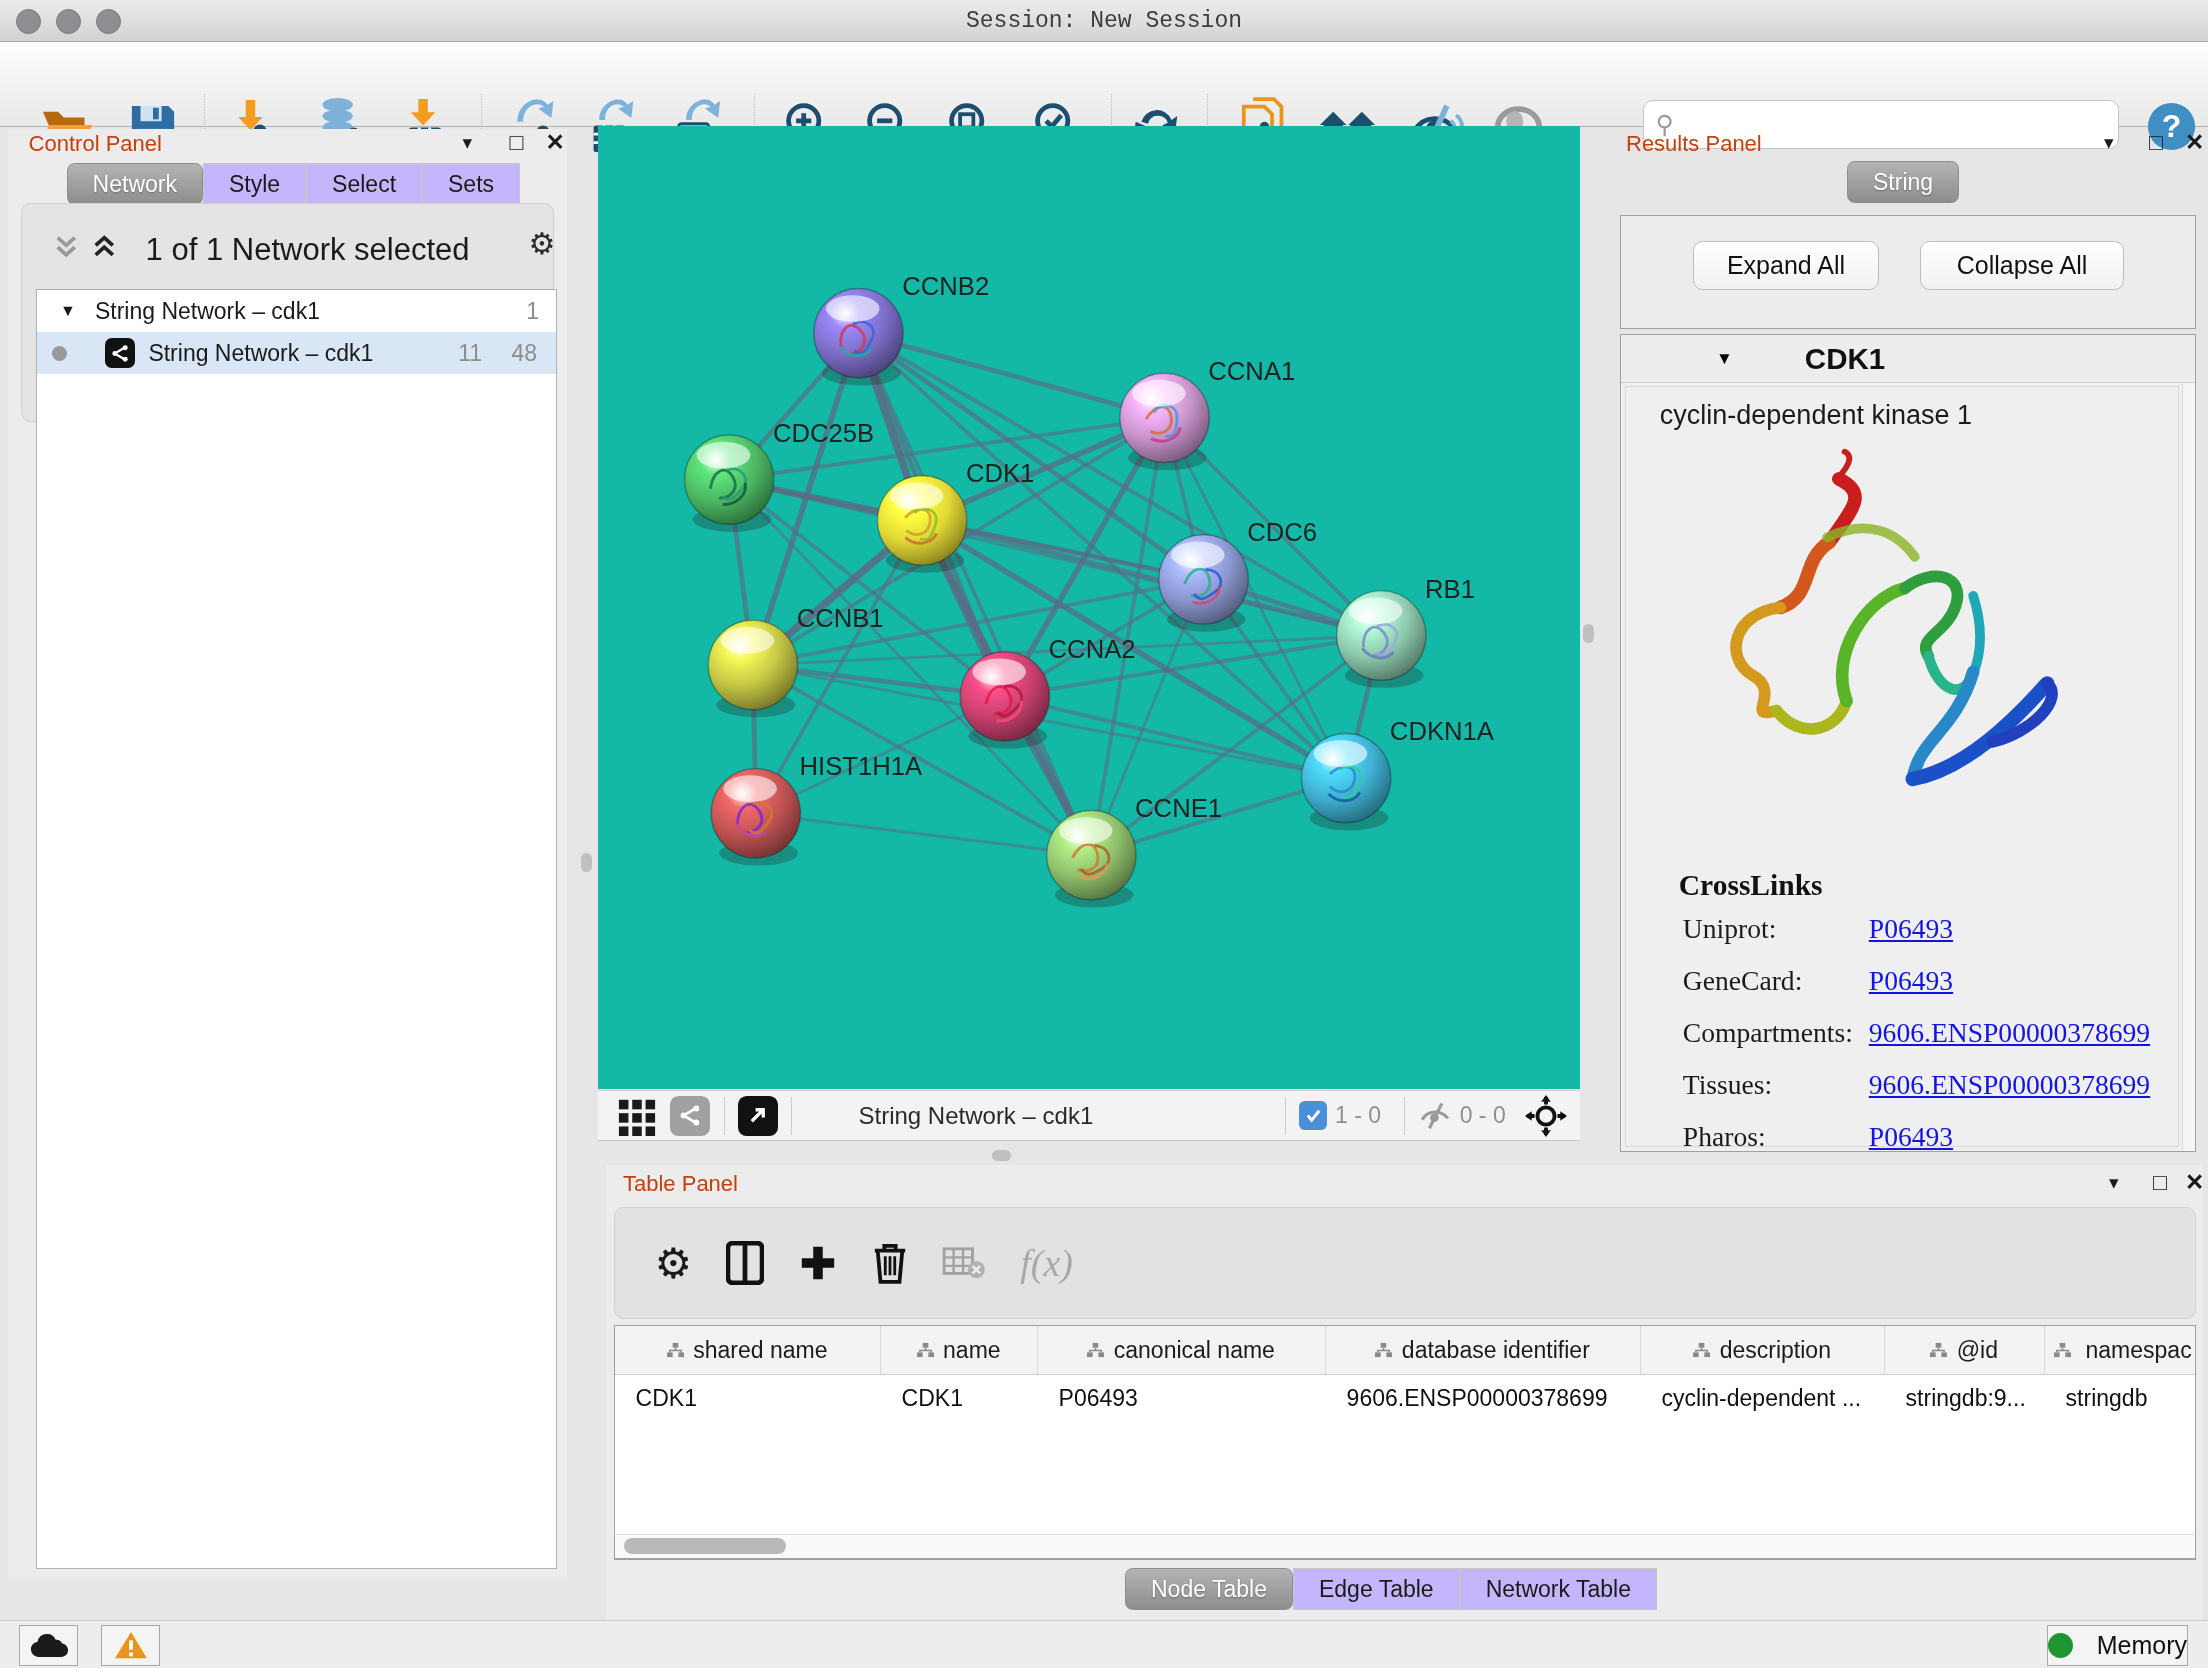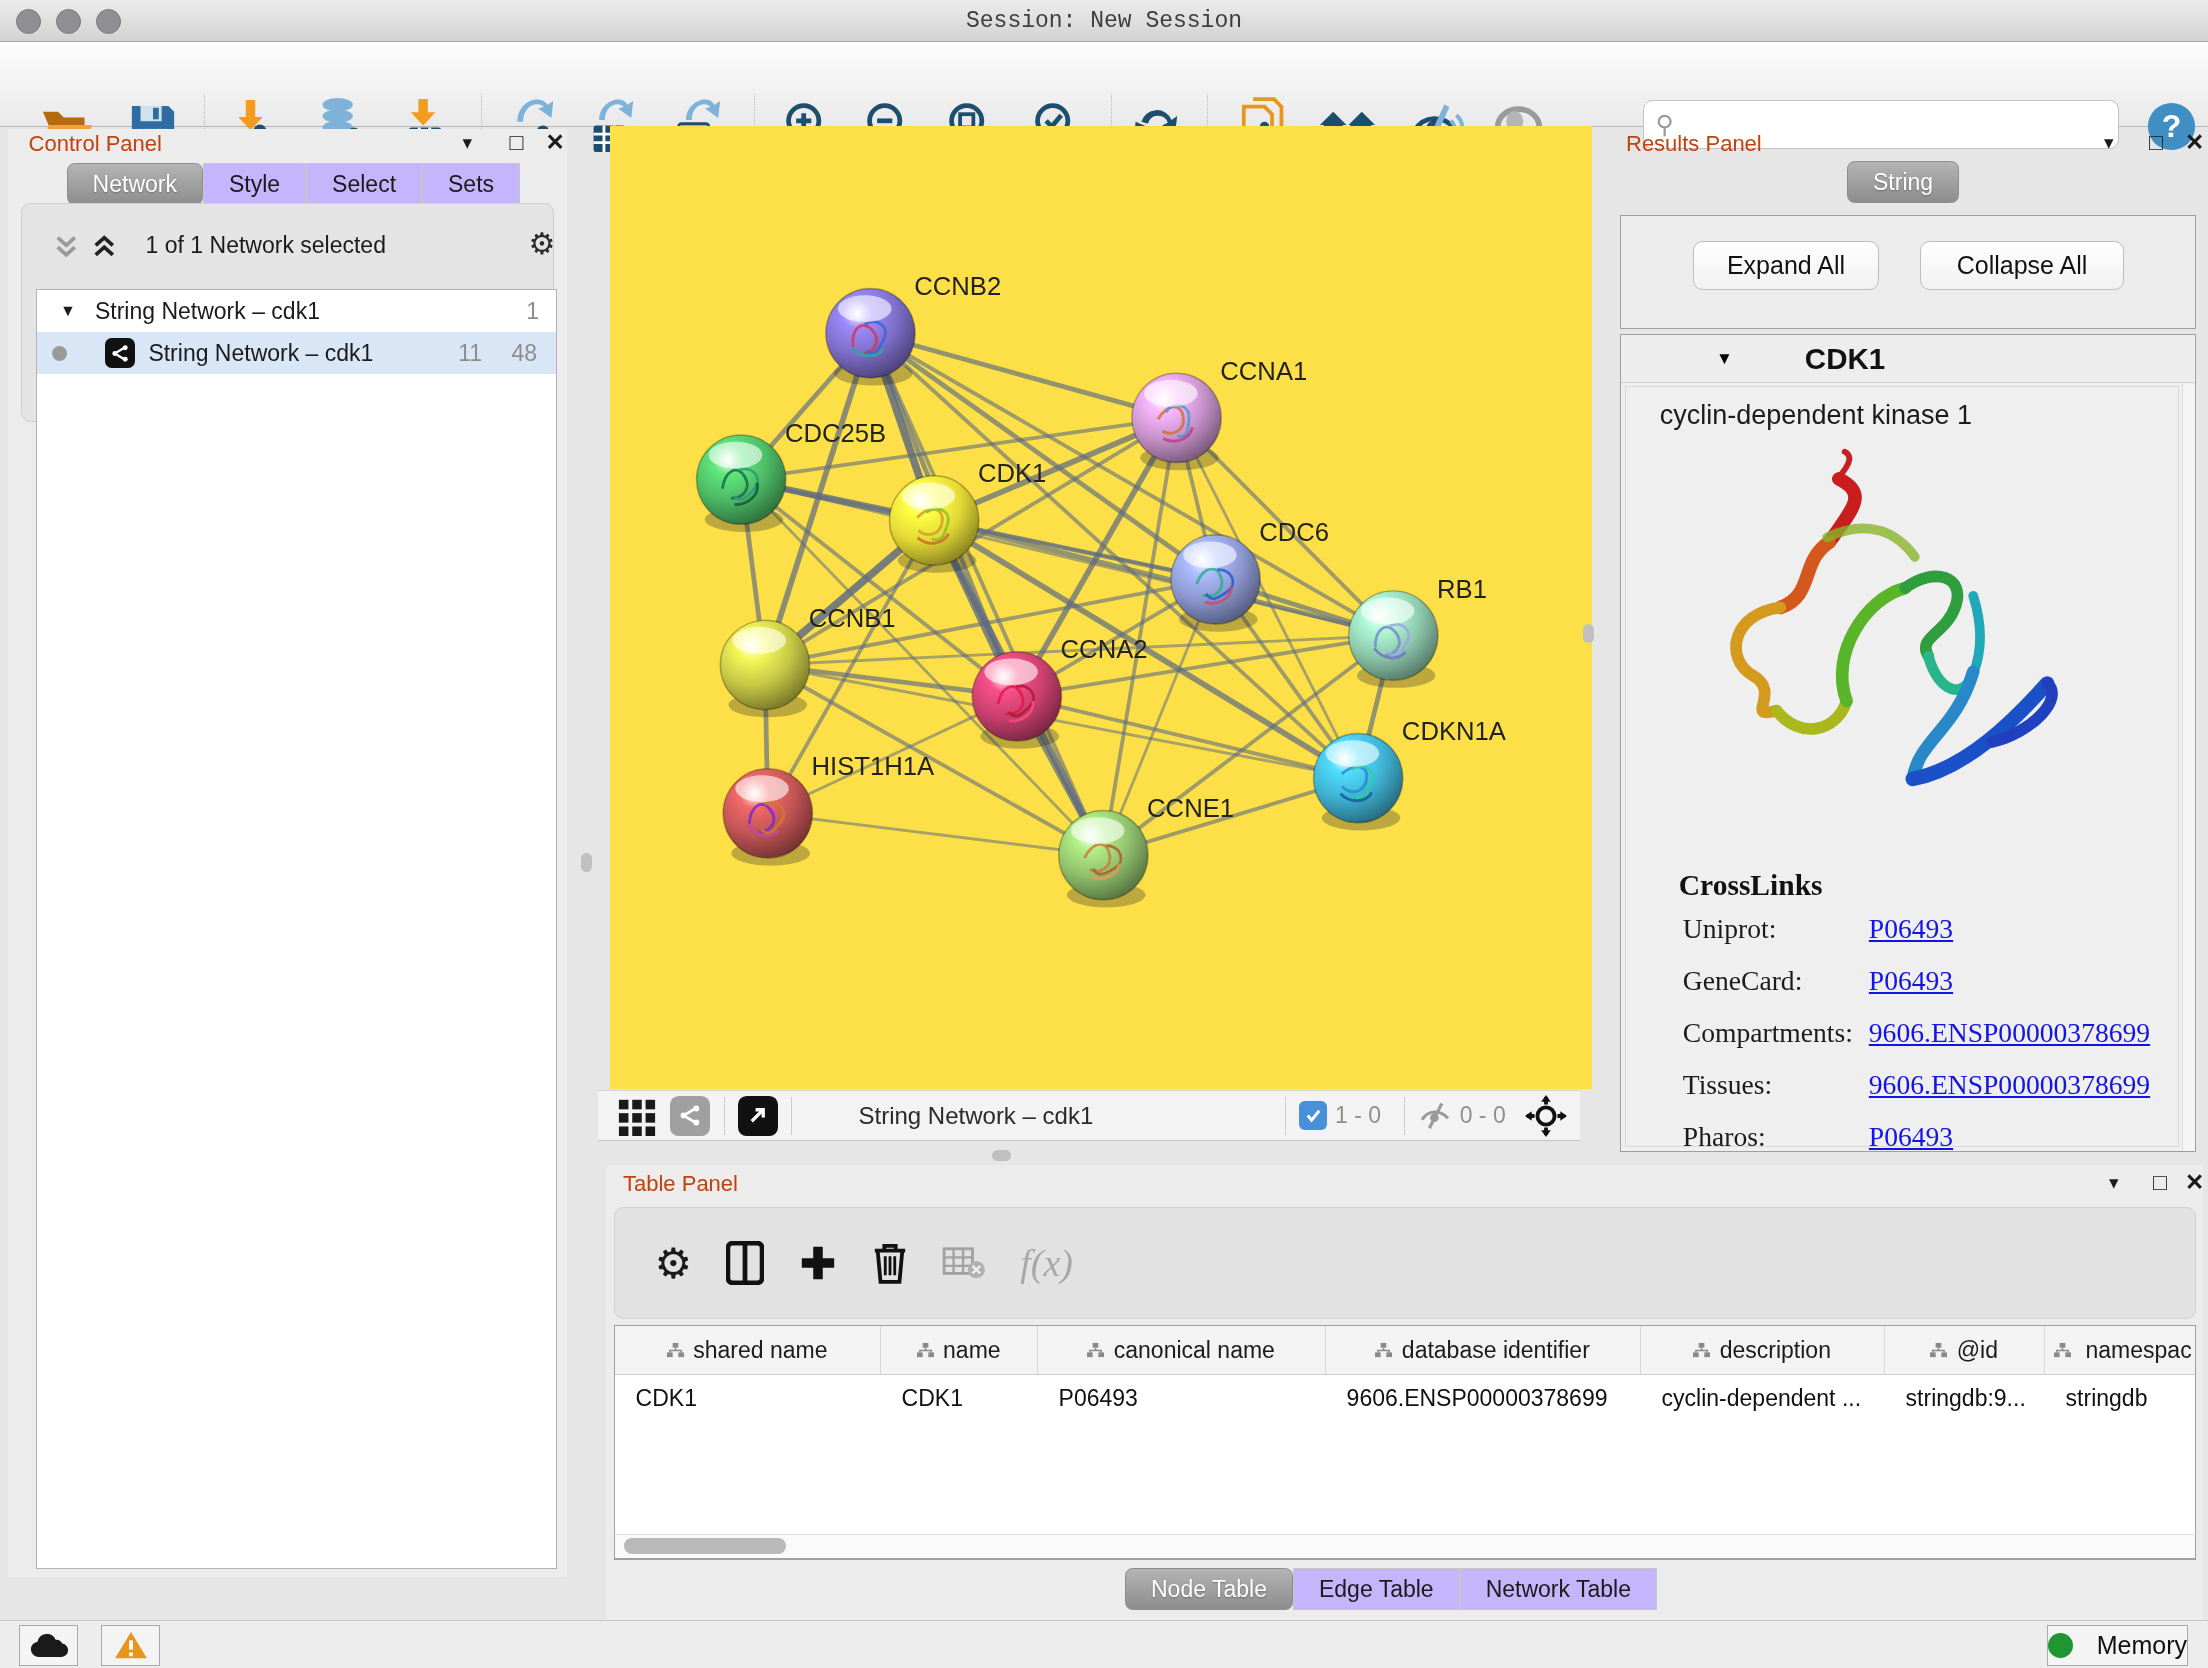--- a/index.html
+++ b/index.html
@@ -41,21 +41,21 @@
   #cp-tree { position:absolute; left:28.5px; top:160px; width:521px; height:1280px;
     background:#fff; border:1px solid #b2b2b2; }
   .tree-row { position:relative; width:100%; height:42px; display:flex;
     align-items:center; font-size:23px; color:#1b1b1b; }
   .tree-row.selected { background:#d9e6f6; }
   .tree-count { position:absolute; color:#8d8d8d; font-size:23px; }
   .share-badge { width:30px; height:30px; background:#111; border-radius:6.7px;
     display:flex; align-items:center; justify-content:center; }
   
   #net-canvas { position:absolute; left:598px; top:126px; width:982px; height:963px;
-    background:#fde047;margin-left:12px; }
+    background:#14b8a6; }
   #net-navbar { position:absolute; left:598px; top:1090px; width:982px; height:51px;
     background:#f3f3f3; border-top:1px solid #d2d2d2; border-bottom:1px solid #c5c5c5;
     display:flex; align-items:center; }
   .nav-sep { width:0; height:38px; border-left:1px solid #cccccc; margin:0 13.3px; }
   #net-title { font-size:24px; color:#2a2a2a; }
   .nav-num { font-size:23px; color:#8f8f8f; margin:0 9.5px 0 7.6px; }
   .splitter-dot { position:absolute; background:#c0c0c0; border-radius:7.6px; }
   
   #results-panel { position:absolute; left:1590px; top:129px; width:616px; height:1027px; }
   #rp-box1 { position:absolute; left:30px; top:86px; width:576px; height:114px;
@@ -295,21 +295,21 @@
     <svg class="abs" style="left:25px;top:7.6px" width="28.5" height="28.5" viewBox="0 0 30 30">
       <g stroke="#9a9a9a" stroke-width="4" fill="none">
           <path d="M6 6 l9 8 9 -8 M6 16 l9 8 9 -8"></path>
         </g>
     </svg>
     <svg class="abs" style="left:63px;top:7.6px" width="28.5" height="28.5" viewBox="0 0 30 30">
       <g stroke="#222" stroke-width="4" fill="none">
           <path d="M6 14 l9 -8 9 8 M6 24 l9 -8 9 8"></path>
         </g>
     </svg>
-    <span class="abs" style="left:119px;top:7.6px;font-size:23px;color:#1b1b1b">1 of 1 Network selected</span>
+    <span class="abs" style="left:119px;top:7.6px;font-size:31px;color:#1b1b1b">1 of 1 Network selected</span>
     <span class="abs" style="left:502px;top:1.9px;font-size:30px;color:#2a2a2a">⚙</span>
   </div>
 
   <div id="cp-tree">
     <div class="tree-row">
       <span style="margin-left:23px;font-size:16px">▼</span>
       <span style="margin-left:19px">String Network – cdk1</span>
       <span class="tree-count" style="right:17px">1</span>
     </div>
     <div class="tree-row selected">

